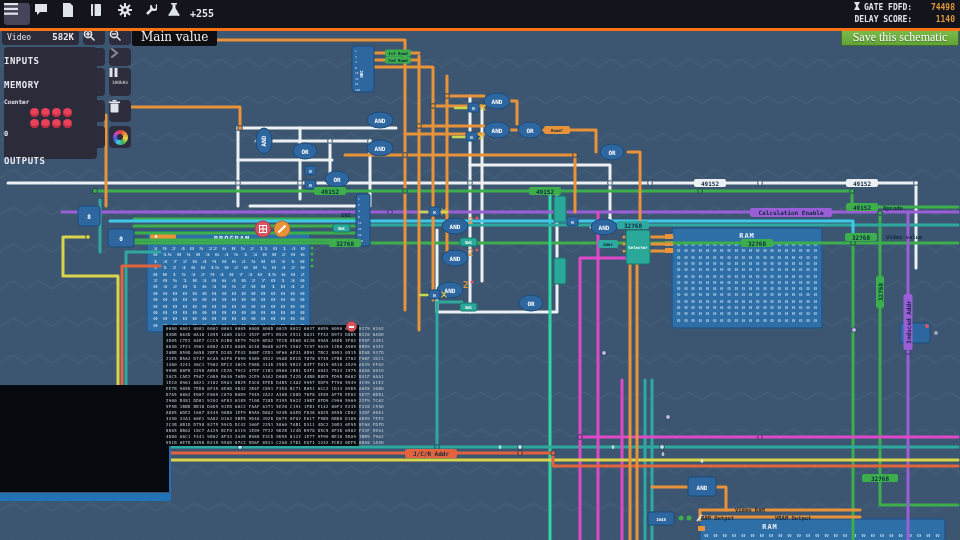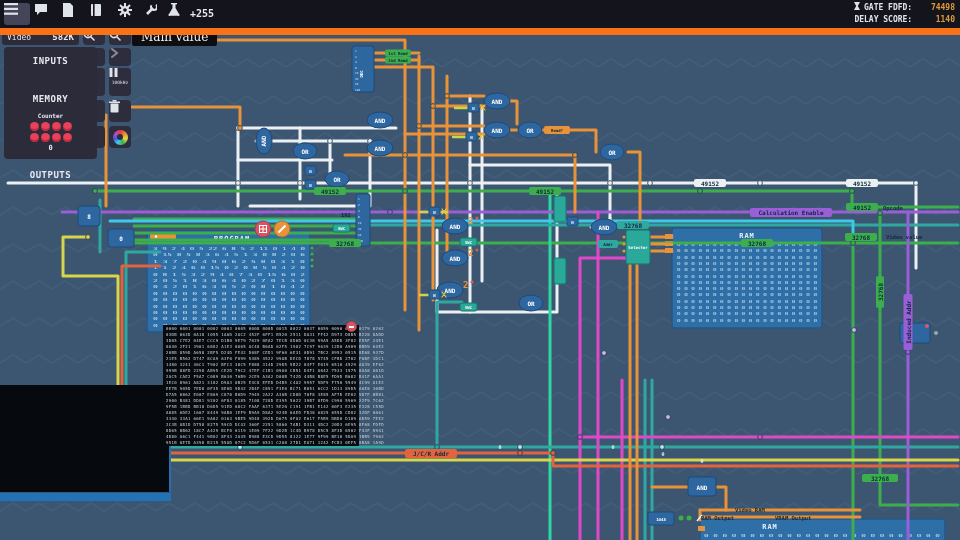--- a/index.html
+++ b/index.html
@@ -1,38 +1,38 @@
 <!DOCTYPE html>
 <html><head>
 <meta charset="utf-8">
 <style>
   html,body{margin:0;padding:0;background:#222;}
   #app{position:relative;width:960px;height:540px;overflow:hidden;background:#3c5671;
        font-family:"DejaVu Sans Mono",monospace;}
   
   #topbar{position:absolute;left:0;top:0;width:960px;height:28px;background:#14141d;
-          border-bottom:7px solid #f97316;z-index:30;}
+          border-bottom:3px solid #f97316;z-index:30;}
   .tb-btn{position:absolute;top:3px;width:26px;height:22px;border-radius:3px;
           display:flex;align-items:center;justify-content:center;}
   .tb-btn.sel{background:#45455a;}
   #tb-title{position:absolute;left:0;right:0;top:7px;text-align:center;
             font:bold 12px "DejaVu Sans Mono",monospace;color:#8bd04a;letter-spacing:3px;}
   #plus255{position:absolute;left:190px;top:8px;font:bold 10px "DejaVu Sans Mono",monospace;color:#e8e8ef;}
   #scores{position:absolute;right:5px;top:2px;text-align:right;
           font:bold 8px "DejaVu Sans Mono",monospace;color:#dfe3ea;line-height:12px;}
   #scores .val{color:#e09a3a;display:inline-block;width:38px;text-align:right;}
   
   #tickbox{position:absolute;left:2px;top:29px;width:77px;height:16px;background:#2b2b3a;
            border-radius:3px;color:#e8e8f0;font:8px "DejaVu Sans Mono",monospace;
            display:flex;align-items:center;padding:0 5px;box-sizing:border-box;z-index:20;}
   #tickbox b{margin-left:auto;font-size:9px;}
   .sq-btn{position:absolute;width:22px;background:#2d2d3d;border-radius:4px;z-index:20;
           display:flex;flex-direction:column;align-items:center;justify-content:center;color:#dfe3ea;}
   #leftpanel{position:absolute;left:4px;top:47px;width:93px;height:112px;background:#2b2b3a;
-             border-radius:4px;z-index:20;color:#e8e8f0;text-align:center;
+             border-radius:4px;z-index:20;color:#e8e8f0;text-align:left;
              font:bold 9px "DejaVu Sans Mono",monospace;}
   #leftpanel .hdr{margin-top:9px;letter-spacing:.5px;}
   #counterlbl{font:bold 6px "DejaVu Sans Mono",monospace;margin-top:8px;}
   #dots{display:flex;flex-wrap:wrap;width:44px;margin:2px auto 0;}
   #dots span{width:9px;height:9px;border-radius:50%;background:#e8415a;margin:1px;
              box-shadow:inset 0 -2px 0 #b82c42;}
   #counterval{font:bold 7px "DejaVu Sans Mono",monospace;margin-top:1px;}
   #tooltip{position:absolute;left:132px;top:29px;background:#0d0d12;color:#f0f0f0;
            font:12px "DejaVu Serif",serif;padding:1px 9px 2px;border-radius:2px;z-index:25;}
   #savebtn{position:absolute;left:841px;top:28px;width:118px;height:18px;z-index:25;
@@ -737,31 +737,32 @@
       </svg>
 </div>
 <div class="sq-btn" style="left:109px;top:126px;height:22px">
   <div id="wheel">
         <i></i>
       </div>
 </div>
 
 <div id="leftpanel">
   <div class="hdr">INPUTS</div>
-  <div class="hdr" style="margin-top:28px">MEMORY</div>
+  <div class="hdr" style="margin-top:14px">MEMORY</div>
   <div id="counterlbl">Counter</div>
   <div id="dots">
         <span></span>
         <span></span>
         <span></span>
         <span></span>
         <span></span>
         <span></span>
         <span></span>
         <span></span>
       </div>
   <div id="counterval">0</div>
   <div class="hdr" style="margin-top:18px">OUTPUTS</div>
 </div>
 
 <div id="tooltip">Main value</div>
+<div id="savebtn">Save this schematic</div>
 
 </div>
 
 </body></html>

